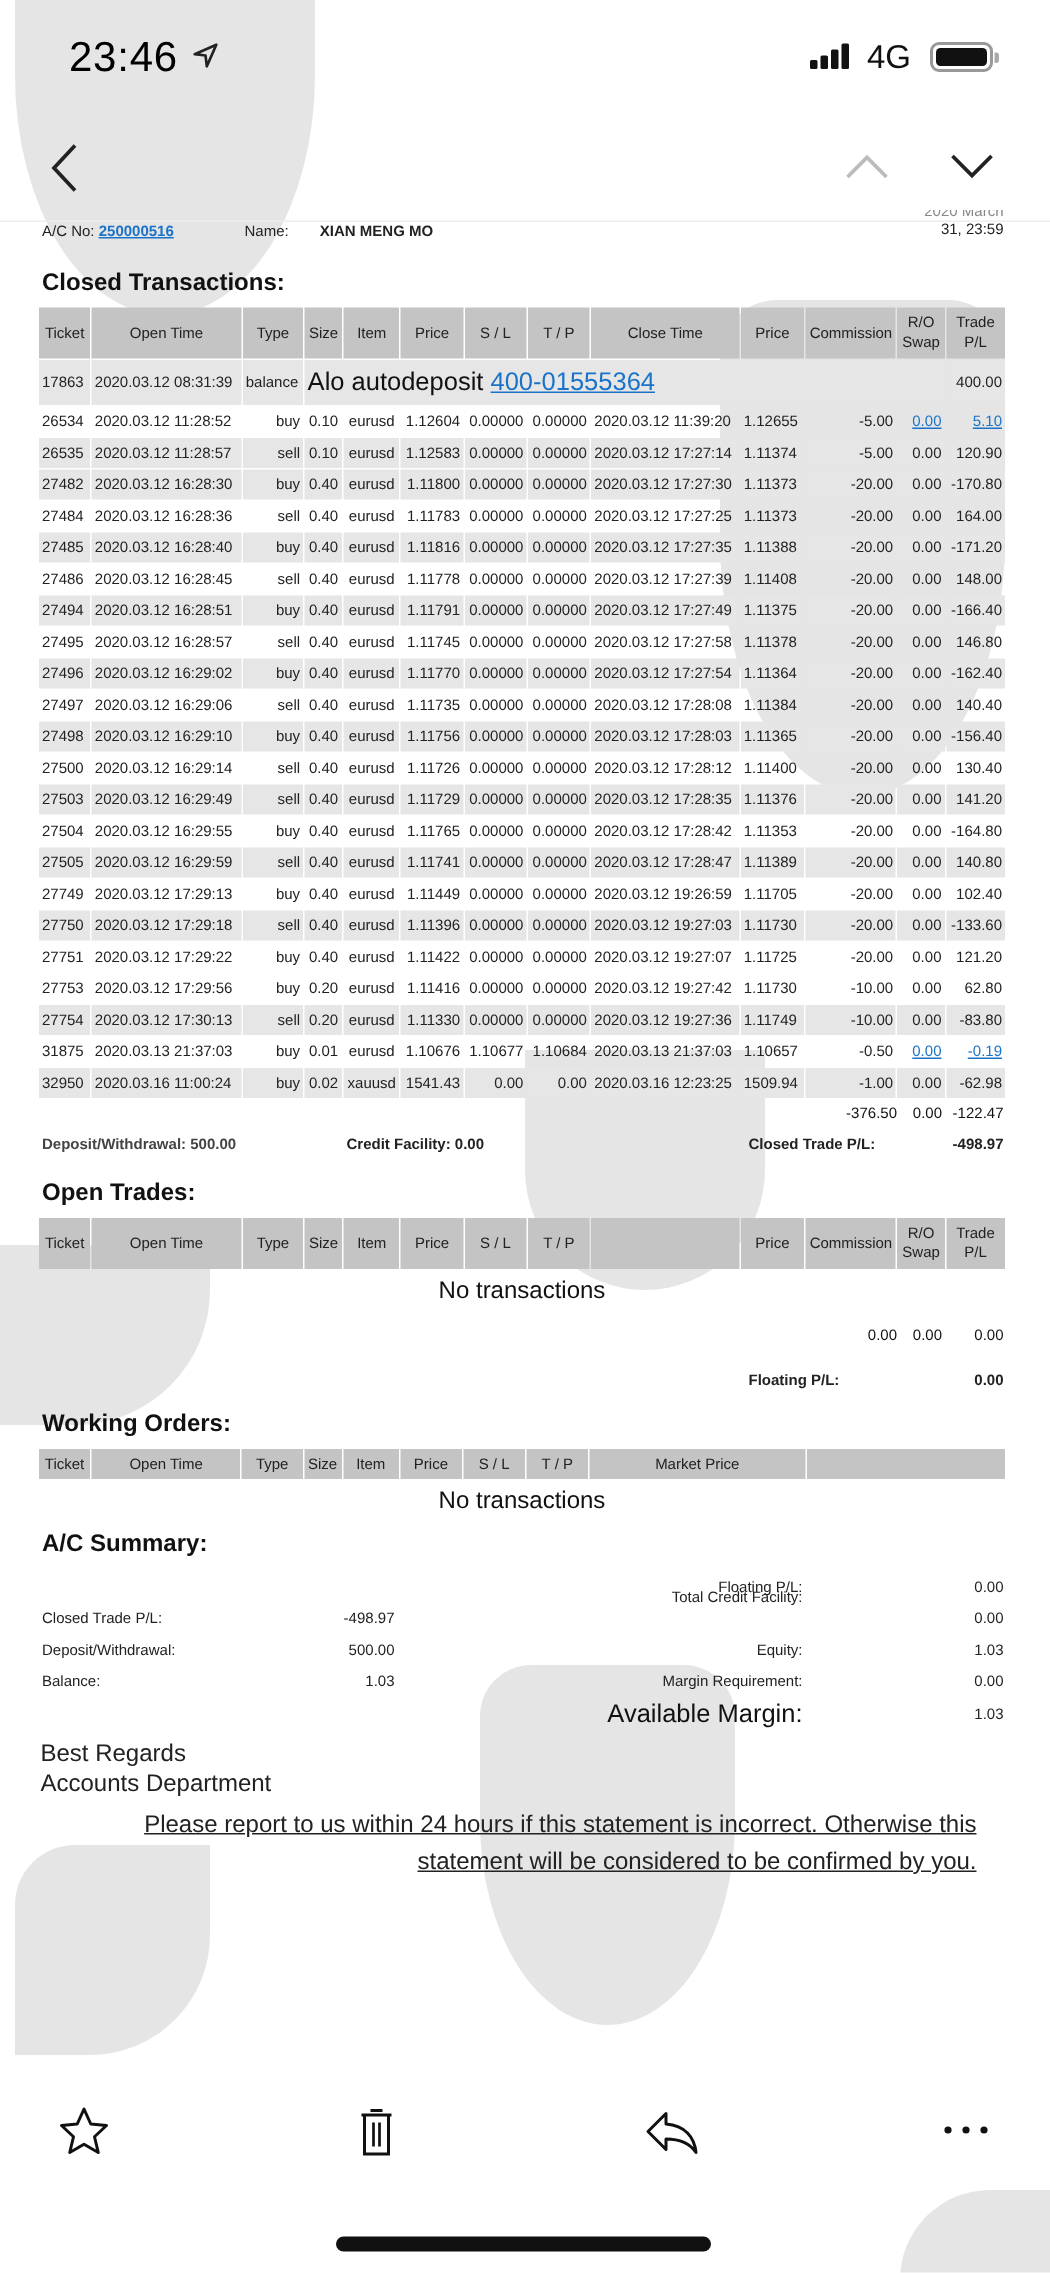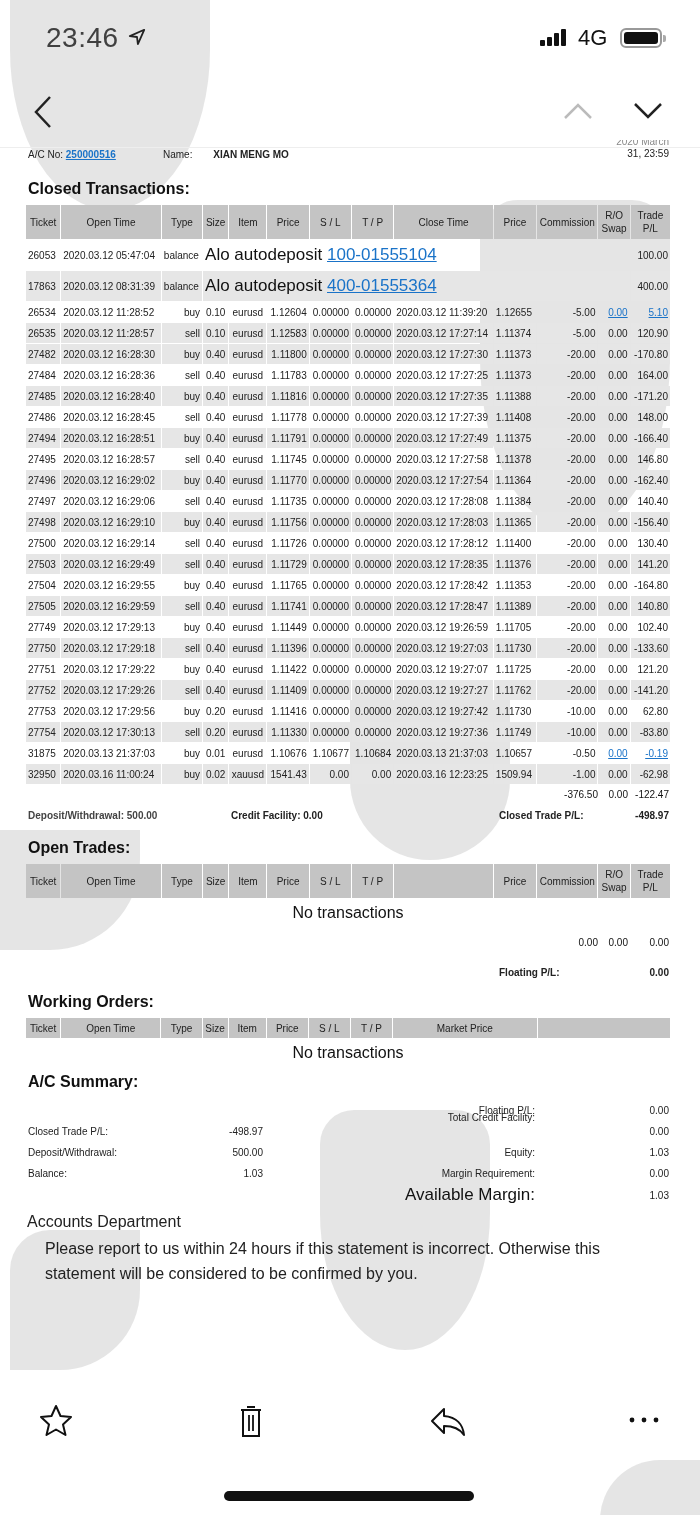--- a/index.html
+++ b/index.html
@@ -12,21 +12,21 @@
   .wm3 { left: 350px; top: 700px; width: 160px; height: 160px; border-radius: 0 0 80px 80px; }
   .wm4 { left: 320px; top: 1110px; width: 170px; height: 240px; border-radius: 40px 40px 100px 100px / 40px 40px 160px 160px; }
   .wm5 { left: 10px; top: 1230px; width: 130px; height: 140px; border-radius: 40px 0 80px 0; }
   .wm6 { left: 600px; top: 1460px; width: 120px; height: 80px; border-radius: 60px 0 0 0; }
   .wm7 { left: 0; top: 830px; width: 140px; height: 120px; border-radius: 0 0 90px 0; }
 
   .layer { position: relative; z-index: 1; }
 
   
   .status-bar { position: absolute; top: 0; left: 0; width: 700px; height: 80px; }
-  .time { position: absolute; left: 46px; top: 22px; font-size: 28px; color: #404040; letter-spacing: 0.5px; }
+  .time { position: absolute; left: 46px; top: 22px; font-size: 28px; color: #000000; letter-spacing: 0.5px; }
   .loc-icon { position: absolute; left: 128px; top: 28px; width: 18px; height: 18px; }
   .signal { position: absolute; left: 540px; top: 28px; width: 30px; height: 20px; }
   .net { position: absolute; left: 578px; top: 25px; font-size: 22px; color: #111; }
   .battery { position: absolute; left: 620px; top: 28px; width: 42px; height: 20px; border: 2px solid #999; border-radius: 6px; padding: 2px; }
   .battery .fill { width: 100%; height: 100%; background: #111; border-radius: 3px; }
   .battery::after { content: ""; position: absolute; right: -6px; top: 5px; width: 3px; height: 7px; background: #aaa; border-radius: 0 2px 2px 0; }
 
   
   .nav-back { position: absolute; left: 30px; top: 94px; width: 26px; height: 36px; cursor: pointer; }
   .nav-up { position: absolute; left: 562px; top: 100px; width: 32px; height: 22px; cursor: pointer; }
@@ -62,21 +62,21 @@
 
   .summary-strip { position: relative; height: 20px; font-size: 10px; font-weight: bold; color: #222; }
   .summary-strip span { position: absolute; top: 3px; }
 
   .no-tx { text-align: center; font-size: 16px; color: #111; height: 28px; line-height: 28px; }
 
   .ac-summary { position: relative; height: 115px; font-size: 10px; color: #222; }
   .ac-summary span { position: absolute; }
 
   .regards { font-size: 16px; color: #222; line-height: 20px; margin-left: 2px; }
-  .disclaimer { font-size: 16px; color: #222; text-align: left; line-height: 25px; margin-top: 4px; }
+  .disclaimer { font-size: 16px; color: #222; text-align: right; line-height: 25px; margin-top: 4px; text-decoration: underline; }
 
   .toolbar { position: absolute; top: 1395px; left: 0; width: 700px; height: 50px; }
   .tb-btn { position: absolute; top: 8px; width: 40px; height: 36px; cursor: pointer; }
   .home-indicator { position: absolute; left: 224px; top: 1491px; width: 250px; height: 10px; background: #111; border-radius: 5px; }
 </style>
 </head>
 <body>
 
 <div class="wm wm1"></div>
 <div class="wm wm2"></div>
@@ -167,27 +167,20 @@
               <div>R/O</div>
               <div>Swap</div>
             </th>
             <th>
               <div>Trade</div>
               <div>P/L</div>
             </th>
           </tr>
         </thead>
       <tbody id="closed-body">
-          <tr class="bal">
-            <td class="l">26053</td>
-            <td class="l">2020.03.12 05:47:04</td>
-            <td class="l">balance</td>
-            <td colspan="9" class="l big" style="overflow: visible;"><span>Alo autodeposit </span><a class="link">100-01555104</a></td>
-            <td class="r">100.00</td>
-          </tr>
           <tr class="bal alt">
             <td class="l">17863</td>
             <td class="l">2020.03.12 08:31:39</td>
             <td class="l">balance</td>
             <td colspan="9" class="l big" style="overflow: visible; margin-left: 13px;"><span>Alo autodeposit </span><a class="link">400-01555364</a></td>
             <td class="r">400.00</td>
           </tr>
           <tr>
             <td class="l">26534</td>
             <td class="l">2020.03.12 11:28:52</td>
@@ -450,35 +443,20 @@
             <td class="c">0.40</td>
             <td class="c">eurusd</td>
             <td class="r">1.11422</td>
             <td class="r">0.00000</td>
             <td class="r">0.00000</td>
             <td class="l">2020.03.12 19:27:07</td>
             <td class="l">1.11725</td>
             <td class="r">-20.00</td>
             <td class="r">0.00</td>
             <td class="r">121.20</td>
-          </tr>
-          <tr class="alt">
-            <td class="l">27752</td>
-            <td class="l">2020.03.12 17:29:26</td>
-            <td class="r">sell</td>
-            <td class="c">0.40</td>
-            <td class="c">eurusd</td>
-            <td class="r">1.11409</td>
-            <td class="r">0.00000</td>
-            <td class="r">0.00000</td>
-            <td class="l">2020.03.12 19:27:27</td>
-            <td class="l">1.11762</td>
-            <td class="r">-20.00</td>
-            <td class="r">0.00</td>
-            <td class="r">-141.20</td>
           </tr>
           <tr>
             <td class="l">27753</td>
             <td class="l">2020.03.12 17:29:56</td>
             <td class="r">buy</td>
             <td class="c">0.20</td>
             <td class="c">eurusd</td>
             <td class="r">1.11416</td>
             <td class="r">0.00000</td>
             <td class="r">0.00000</td>
@@ -645,20 +623,21 @@
       <span style="right:2px;top:29px">0.00</span>
       <span style="right:136px;top:50px">Equity:</span>
       <span style="right:2px;top:50px">1.03</span>
       <span style="right:136px;top:71px">Margin Requirement:</span>
       <span style="right:2px;top:71px">0.00</span>
       <span style="right:136px;top:88px;font-size:17px;color:#111">Available Margin:</span>
       <span style="right:2px;top:93px">1.03</span>
     </div>
 
     <div class="regards">
+      <div>Best Regards</div>
       <div>Accounts Department</div>
     </div>
     <div class="disclaimer" style="padding:0 20px">Please report to us within 24 hours if this statement is incorrect. Otherwise this statement will be considered to be confirmed by you.</div>
   </div>
 
   <div class="toolbar">
     <svg class="tb-btn" style="left:36px" viewBox="0 0 40 36">
       <path d="M20 3 L24.5 13 L35 14 L27 21.5 L29.5 32 L20 26.5 L10.5 32 L13 21.5 L5 14 L15.5 13 Z" fill="none" stroke="#111" stroke-width="2" stroke-linejoin="round"></path>
     </svg>
     <svg class="tb-btn" style="left:231px" viewBox="0 0 40 36">

